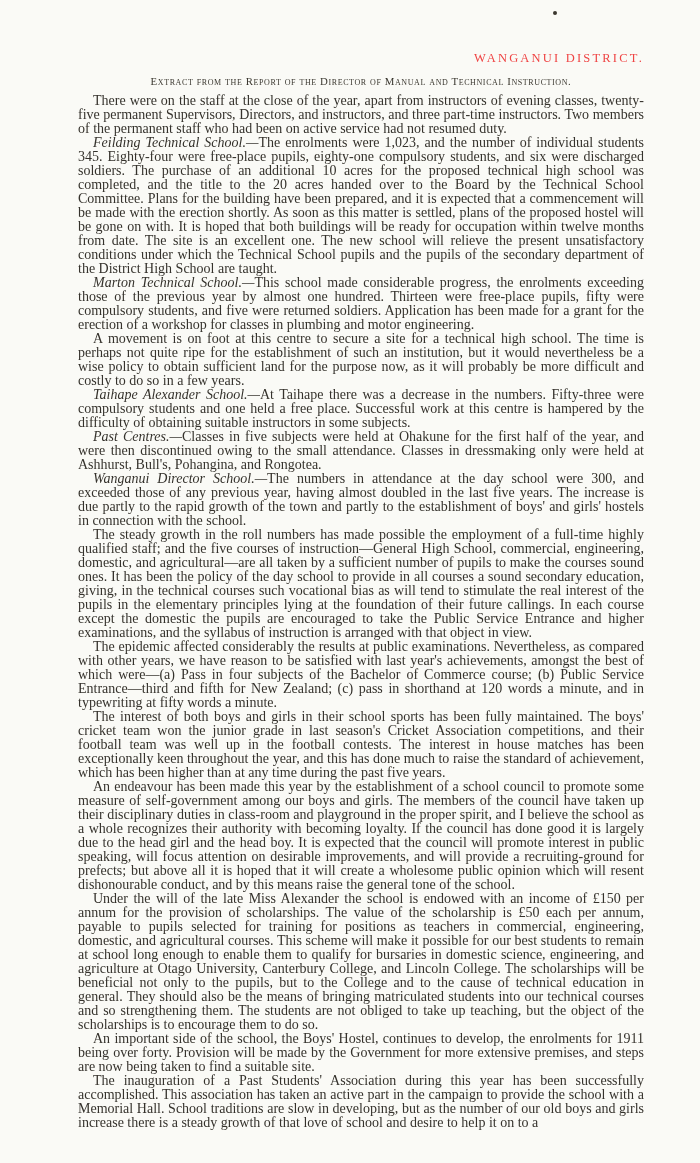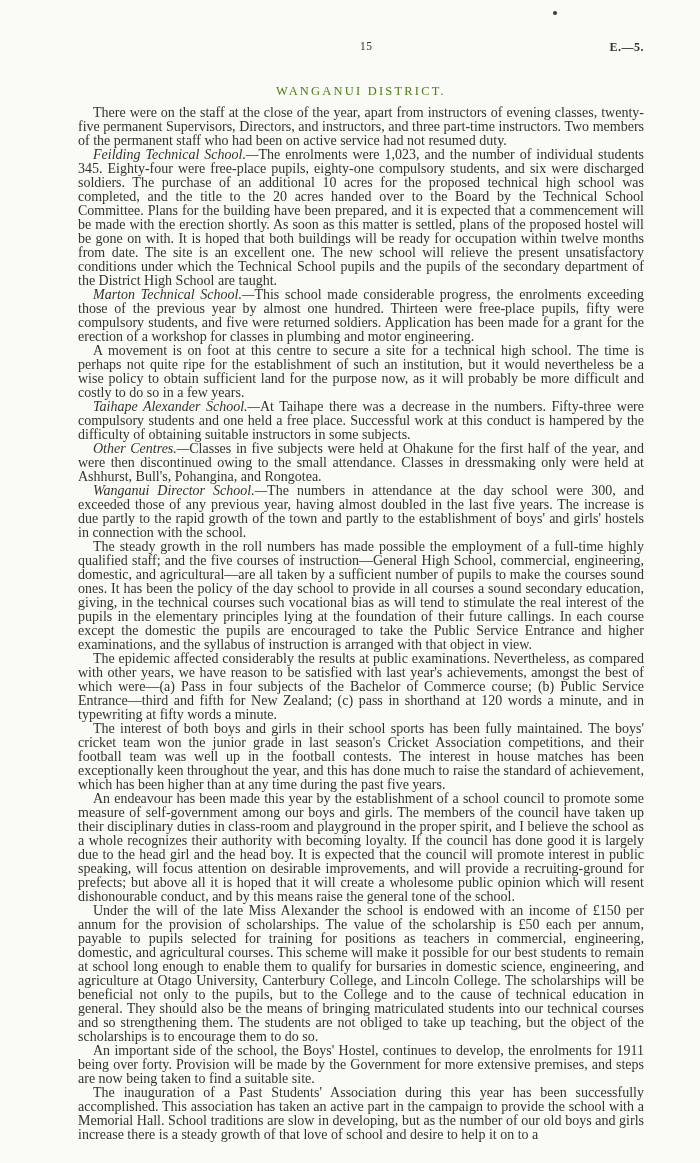--- a/index.html
+++ b/index.html
@@ -45,25 +45,25 @@
   }
   .report-code {
     position: absolute;
     right: 0;
     top: 0;
     font-weight: bold;
     font-size: 12px;
     letter-spacing: 0.5px;
   }
   .doc-title {
-    margin-top: 28px;
-    text-align: center;
+    margin-top: 11px;
+    text-align: right;
     font-size: 12.5px;
     letter-spacing: 2.2px;
-    color: #4d7c0f;
+    color: #ef4444;
   }
   .doc-subtitle {
     margin-top: 9px;
     text-align: center;
     font-variant: small-caps;
     font-size: 10.8px;
     letter-spacing: 0.6px;
     color: #3a372f;
   }
   .body-text {
@@ -81,34 +81,31 @@
     margin-top: 33px;
   }
 </style>
 </head>
 <body>
 
 <div class="page">
   <div class="scan-dot"></div>
   <div class="content">
 
-    <div class="header-row">
-      <span class="page-number">15</span>
-      <span class="report-code">E.—5.</span>
-    </div>
 
     <div class="doc-title">WANGANUI DISTRICT.</div>
+    <div class="doc-subtitle">Extract from the Report of the Director of Manual and Technical Instruction.</div>
 
     <div class="body-text">
       <p><span class="lead"></span><span>There were on the staff at the close of the year, apart from instructors of evening classes, twenty-five permanent Supervisors, Directors, and instructors, and three part-time instructors. Two members of the permanent staff who had been on active service had not resumed duty.</span></p>
       <p><span class="lead">Feilding Technical School.—</span><span>The enrolments were 1,023, and the number of individual students 345.  Eighty-four were free-place pupils, eighty-one compulsory students, and six were discharged soldiers.  The purchase of an additional 10 acres for the proposed technical high school was completed, and the title to the 20 acres handed over to the Board by the Technical School Committee.  Plans for the building have been prepared, and it is expected that a commencement will be made with the erection shortly.  As soon as this matter is settled, plans of the proposed hostel will be gone on with.  It is hoped that both buildings will be ready for occupation within twelve months from date.  The site is an excellent one.  The new school will relieve the present unsatisfactory conditions under which the Technical School pupils and the pupils of the secondary department of the District High School are taught.</span></p>
       <p><span class="lead">Marton Technical School.—</span><span>This school made considerable progress, the enrolments exceeding those of the previous year by almost one hundred.  Thirteen were free-place pupils, fifty were compulsory students, and five were returned soldiers.  Application has been made for a grant for the erection of a workshop for classes in plumbing and motor engineering.</span></p>
       <p><span class="lead"></span><span>A movement is on foot at this centre to secure a site for a technical high school.  The time is perhaps not quite ripe for the establishment of such an institution, but it would nevertheless be a wise policy to obtain sufficient land for the purpose now, as it will probably be more difficult and costly to do so in a few years.</span></p>
-      <p><span class="lead">Taihape Alexander School.—</span><span>At Taihape there was a decrease in the numbers.  Fifty-three were compulsory students and one held a free place.  Successful work at this conduct is hampered by the difficulty of obtaining suitable instructors in some subjects.</span></p>
-      <p><span class="lead">Other Centres.—</span><span>Classes in five subjects were held at Ohakune for the first half of the year, and were then discontinued owing to the small attendance.  Classes in dressmaking only were held at Ashhurst, Bull's, Pohangina, and Rongotea.</span></p>
+      <p><span class="lead">Taihape Alexander School.—</span><span>At Taihape there was a decrease in the numbers.  Fifty-three were compulsory students and one held a free place.  Successful work at this centre is hampered by the difficulty of obtaining suitable instructors in some subjects.</span></p>
+      <p><span class="lead">Past Centres.—</span><span>Classes in five subjects were held at Ohakune for the first half of the year, and were then discontinued owing to the small attendance.  Classes in dressmaking only were held at Ashhurst, Bull's, Pohangina, and Rongotea.</span></p>
       <p><span class="lead">Wanganui Director School.—</span><span>The numbers in attendance at the day school were 300, and exceeded those of any previous year, having almost doubled in the last five years.  The increase is due partly to the rapid growth of the town and partly to the establishment of boys' and girls' hostels in connection with the school.</span></p>
       <p><span class="lead"></span><span>The steady growth in the roll numbers has made possible the employment of a full-time highly qualified staff; and the five courses of instruction—General High School, commercial, engineering, domestic, and agricultural—are all taken by a sufficient number of pupils to make the courses sound ones.  It has been the policy of the day school to provide in all courses a sound secondary education, giving, in the technical courses such vocational bias as will tend to stimulate the real interest of the pupils in the elementary principles lying at the foundation of their future callings.  In each course except the domestic the pupils are encouraged to take the Public Service Entrance and higher examinations, and the syllabus of instruction is arranged with that object in view.</span></p>
       <p><span class="lead"></span><span>The epidemic affected considerably the results at public examinations.  Nevertheless, as compared with other years, we have reason to be satisfied with last year's achievements, amongst the best of which were—(a) Pass in four subjects of the Bachelor of Commerce course; (b) Public Service Entrance—third and fifth for New Zealand; (c) pass in shorthand at 120 words a minute, and in typewriting at fifty words a minute.</span></p>
       <p><span class="lead"></span><span>The interest of both boys and girls in their school sports has been fully maintained.  The boys' cricket team won the junior grade in last season's Cricket Association competitions, and their football team was well up in the football contests.  The interest in house matches has been exceptionally keen throughout the year, and this has done much to raise the standard of achievement, which has been higher than at any time during the past five years.</span></p>
       <p><span class="lead"></span><span>An endeavour has been made this year by the establishment of a school council to promote some measure of self-government among our boys and girls.  The members of the council have taken up their disciplinary duties in class-room and playground in the proper spirit, and I believe the school as a whole recognizes their authority with becoming loyalty.  If the council has done good it is largely due to the head girl and the head boy.  It is expected that the council will promote interest in public speaking, will focus attention on desirable improvements, and will provide a recruiting-ground for prefects; but above all it is hoped that it will create a wholesome public opinion which will resent dishonourable conduct, and by this means raise the general tone of the school.</span></p>
       <p><span class="lead"></span><span>Under the will of the late Miss Alexander the school is endowed with an income of £150 per annum for the provision of scholarships.  The value of the scholarship is £50 each per annum, payable to pupils selected for training for positions as teachers in commercial, engineering, domestic, and agricultural courses.  This scheme will make it possible for our best students to remain at school long enough to enable them to qualify for bursaries in domestic science, engineering, and agriculture at Otago University, Canterbury College, and Lincoln College.  The scholarships will be beneficial not only to the pupils, but to the College and to the cause of technical education in general.  They should also be the means of bringing matriculated students into our technical courses and so strengthening them.  The students are not obliged to take up teaching, but the object of the scholarships is to encourage them to do so.</span></p>
       <p><span class="lead"></span><span>An important side of the school, the Boys' Hostel, continues to develop, the enrolments for 1911 being over forty.  Provision will be made by the Government for more extensive premises, and steps are now being taken to find a suitable site.</span></p>
       <p><span class="lead"></span><span>The inauguration of a Past Students' Association during this year has been successfully accomplished.  This association has taken an active part in the campaign to provide the school with a Memorial Hall.  School traditions are slow in developing, but as the number of our old boys and girls increase there is a steady growth of that love of school and desire to help it on to a</span></p>
     </div>
 

